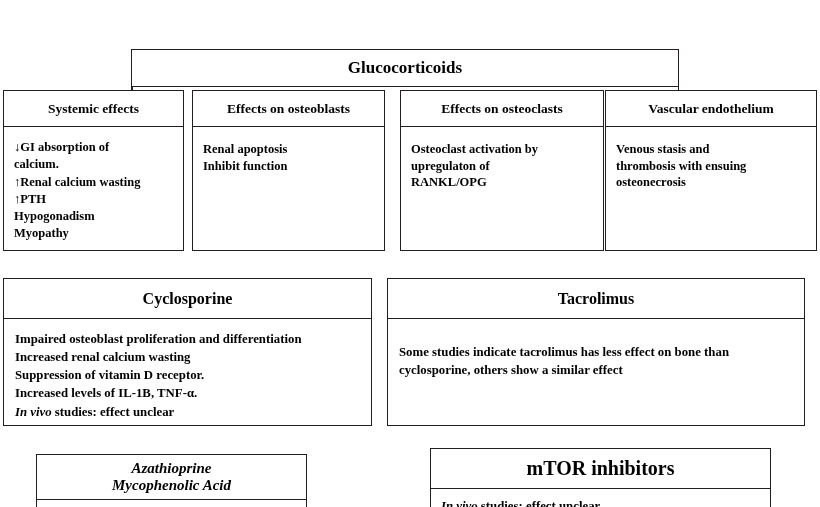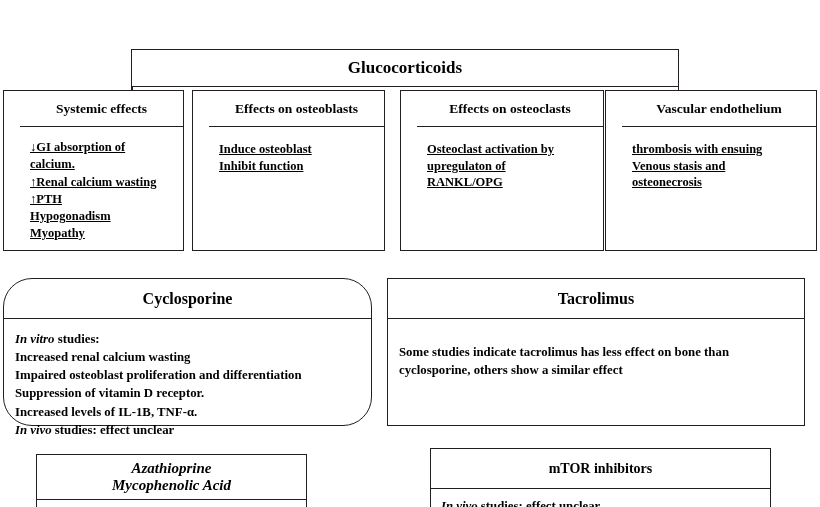--- a/index.html
+++ b/index.html
@@ -52,47 +52,47 @@
 
   
   #root-box { left: 131px; top: 3px; width: 548px; height: 38px; }
   #root-box .hdr { width: 100%; height: 100%; font-size: 17px; }
 
   
   #conn-trunk-left  { left: 131px; top: 41px; width: 1.5px; height: 3px; }
   #conn-trunk-right { left: 677.5px; top: 41px; width: 1.5px; height: 3px; }
 
   
-  .r1 { top: 44px; height: 161px; padding-left: 16px; }
+  .r1 { top: 44px; height: 161px; }
   #sys-box   { left: 3px;   width: 181px; }
   #ob-box    { left: 192px; width: 193px; }
   #oc-box    { left: 400px; width: 204px; }
   #vasc-box  { left: 605px; width: 212px; }
   .r1 .hdr      { width: 100%; height: 36px; font-size: 13.5px; }
-  .r1 .body-txt { font-size: 12.5px; padding: 14px 10px 0 10px; text-decoration: underline; }
+  .r1 .body-txt { font-size: 12.5px; padding: 14px 10px 0 10px; }
   #sys-box .body-txt { padding-top: 12px; line-height: 1.38; }
 
   
   #conn-mid { left: 596px; top: 44px; width: 1.5px; height: 38px; }
 
   
   .r2 { top: 232px; height: 148px; }
-  #cyclo-box { left: 3px;   width: 369px; border-radius: 29px; }
+  #cyclo-box { left: 3px;   width: 369px; }
   #tacro-box { left: 387px; width: 418px; }
   .r2 .hdr      { width: 100%; height: 40px; font-size: 16px; }
   .r2 .body-txt { font-size: 12.8px; padding: 11px 11px 0 11px; line-height: 1.42; }
   #tacro-box .body-txt { padding-top: 24px; text-align: justify; }
 
   
   #aza-box  { left: 36px;  top: 408px; width: 271px; height: 90px; font-style: italic; }
   #aza-box .hdr { width: 100%; height: 45px; font-size: 15px; }
   #aza-box .body-txt { font-size: 13.5px; text-align: center; padding-top: 13px; }
 
   #mtor-box { left: 430px; top: 402px; width: 341px; height: 98px; }
-  #mtor-box .hdr { width: 100%; height: 40px; font-size: 14px; }
+  #mtor-box .hdr { width: 100%; height: 40px; font-size: 20px; }
   #mtor-box .body-txt { font-size: 12.8px; padding: 8px 10px 0 10px; line-height: 1.42; }
 </style>
 </head>
 <body>
 
 <div id="canvas">
 
   <div class="box" id="root-box">
     <div class="hdr">Glucocorticoids</div>
   </div>
@@ -109,54 +109,51 @@
       <div>↑Renal calcium wasting</div>
       <div>↑PTH</div>
       <div>Hypogonadism</div>
       <div>Myopathy</div>
     </div>
   </div>
 
   <div class="box r1" id="ob-box">
     <div class="hdr hdr-div">Effects on osteoblasts</div>
     <div class="body-txt">
-      <div>Induce osteoblast</div>
+      <div>Renal apoptosis</div>
       <div>Inhibit function</div>
     </div>
   </div>
 
   <div class="box r1" id="oc-box">
     <div class="hdr hdr-div">Effects on osteoclasts</div>
     <div class="body-txt">
       <div>Osteoclast activation by</div>
       <div>upregulaton of</div>
       <div>RANKL/OPG</div>
     </div>
   </div>
 
   <div class="box r1" id="vasc-box">
     <div class="hdr hdr-div">Vascular endothelium</div>
     <div class="body-txt">
+      <div>Venous stasis and</div>
       <div>thrombosis with ensuing</div>
-      <div>Venous stasis and</div>
       <div>osteonecrosis</div>
     </div>
   </div>
 
   <div class="box r2" id="cyclo-box">
     <div class="hdr hdr-div">Cyclosporine</div>
     <div class="body-txt">
       <div>
-        <span class="it">In vitro</span><span> studies:</span>
+        <span>Impaired osteoblast proliferation and differentiation</span>
       </div>
       <div>
         <span>Increased renal calcium wasting</span>
-      </div>
-      <div>
-        <span>Impaired osteoblast proliferation and differentiation</span>
       </div>
       <div>
         <span>Suppression of vitamin D receptor.</span>
       </div>
       <div>
         <span>Increased levels of IL-1B, TNF-α.</span>
       </div>
       <div>
         <span class="it">In vivo</span><span> studies: effect unclear</span>
       </div>

